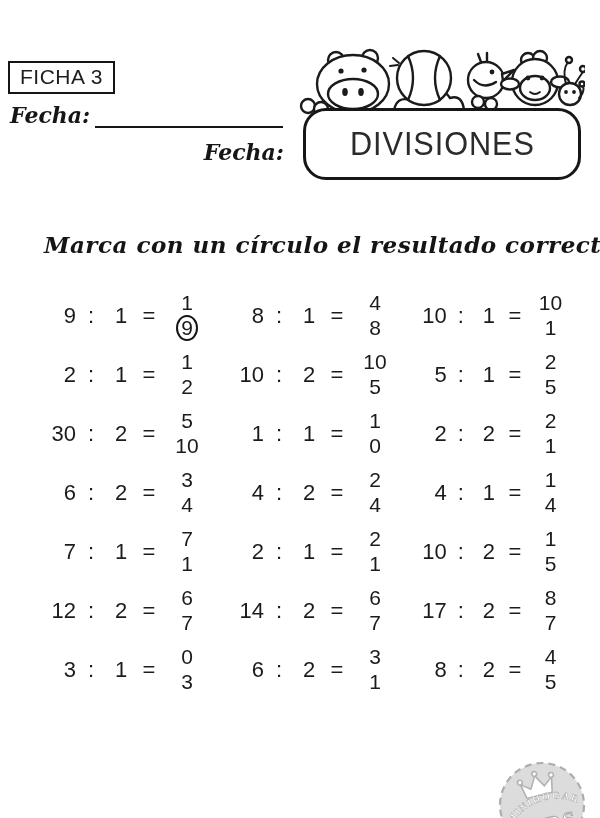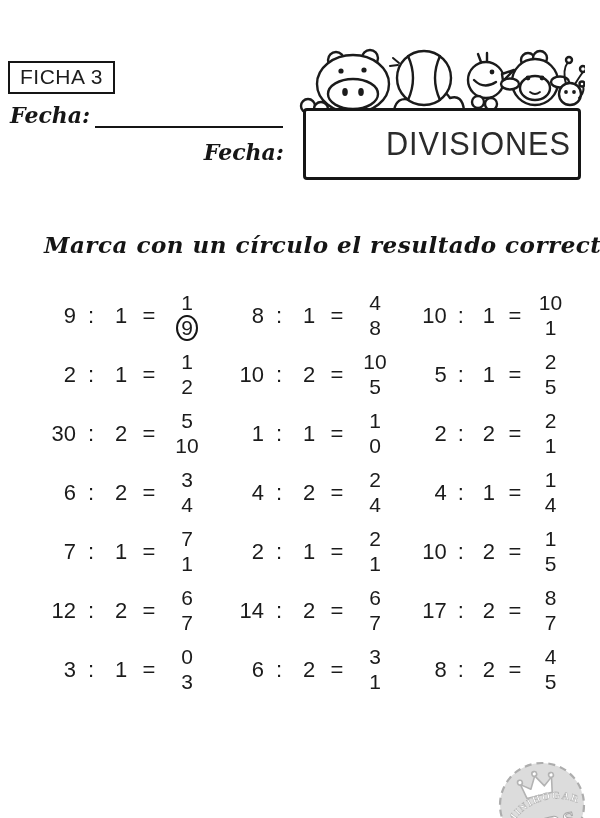--- a/index.html
+++ b/index.html
@@ -17,22 +17,22 @@
   .field-fecha  { left:10px; top:91px; width:274px;flex-direction:column; }
   .script {
     font-family:"DejaVu Serif", serif; font-style:italic; font-weight:bold;
     font-size:22px; color:#161616; white-space:nowrap;
   }
   .fill-line { flex:1; border-bottom:2px solid #151515; height:25px; margin-left:5px; }
 
   .header-art { position:absolute; left:298px; top:0; width:287px; height:72px; z-index:1; }
   .title-box {
     position:absolute; left:303px; top:60px; width:278px; height:72px; z-index:2;
-    background:#fff; border:3px solid #161616; border-radius:4px;
-    display:flex; align-items:center; justify-content:flex-end;
+    background:#fff; border:3px solid #161616; border-radius:23px;
+    display:flex; align-items:center; justify-content:center;
   }
   .title-text { font-size:33px; letter-spacing:1px; color:#2b2b2b; transform:scaleX(0.93); white-space:nowrap; }
 
   .instruction {
     position:absolute; left:44px; top:183px;
     font-family:"DejaVu Serif", serif; font-style:italic; font-weight:bold;
     font-size:23px; color:#151515; white-space:nowrap; letter-spacing:0.5px;
   }
 
   .problems-grid {

